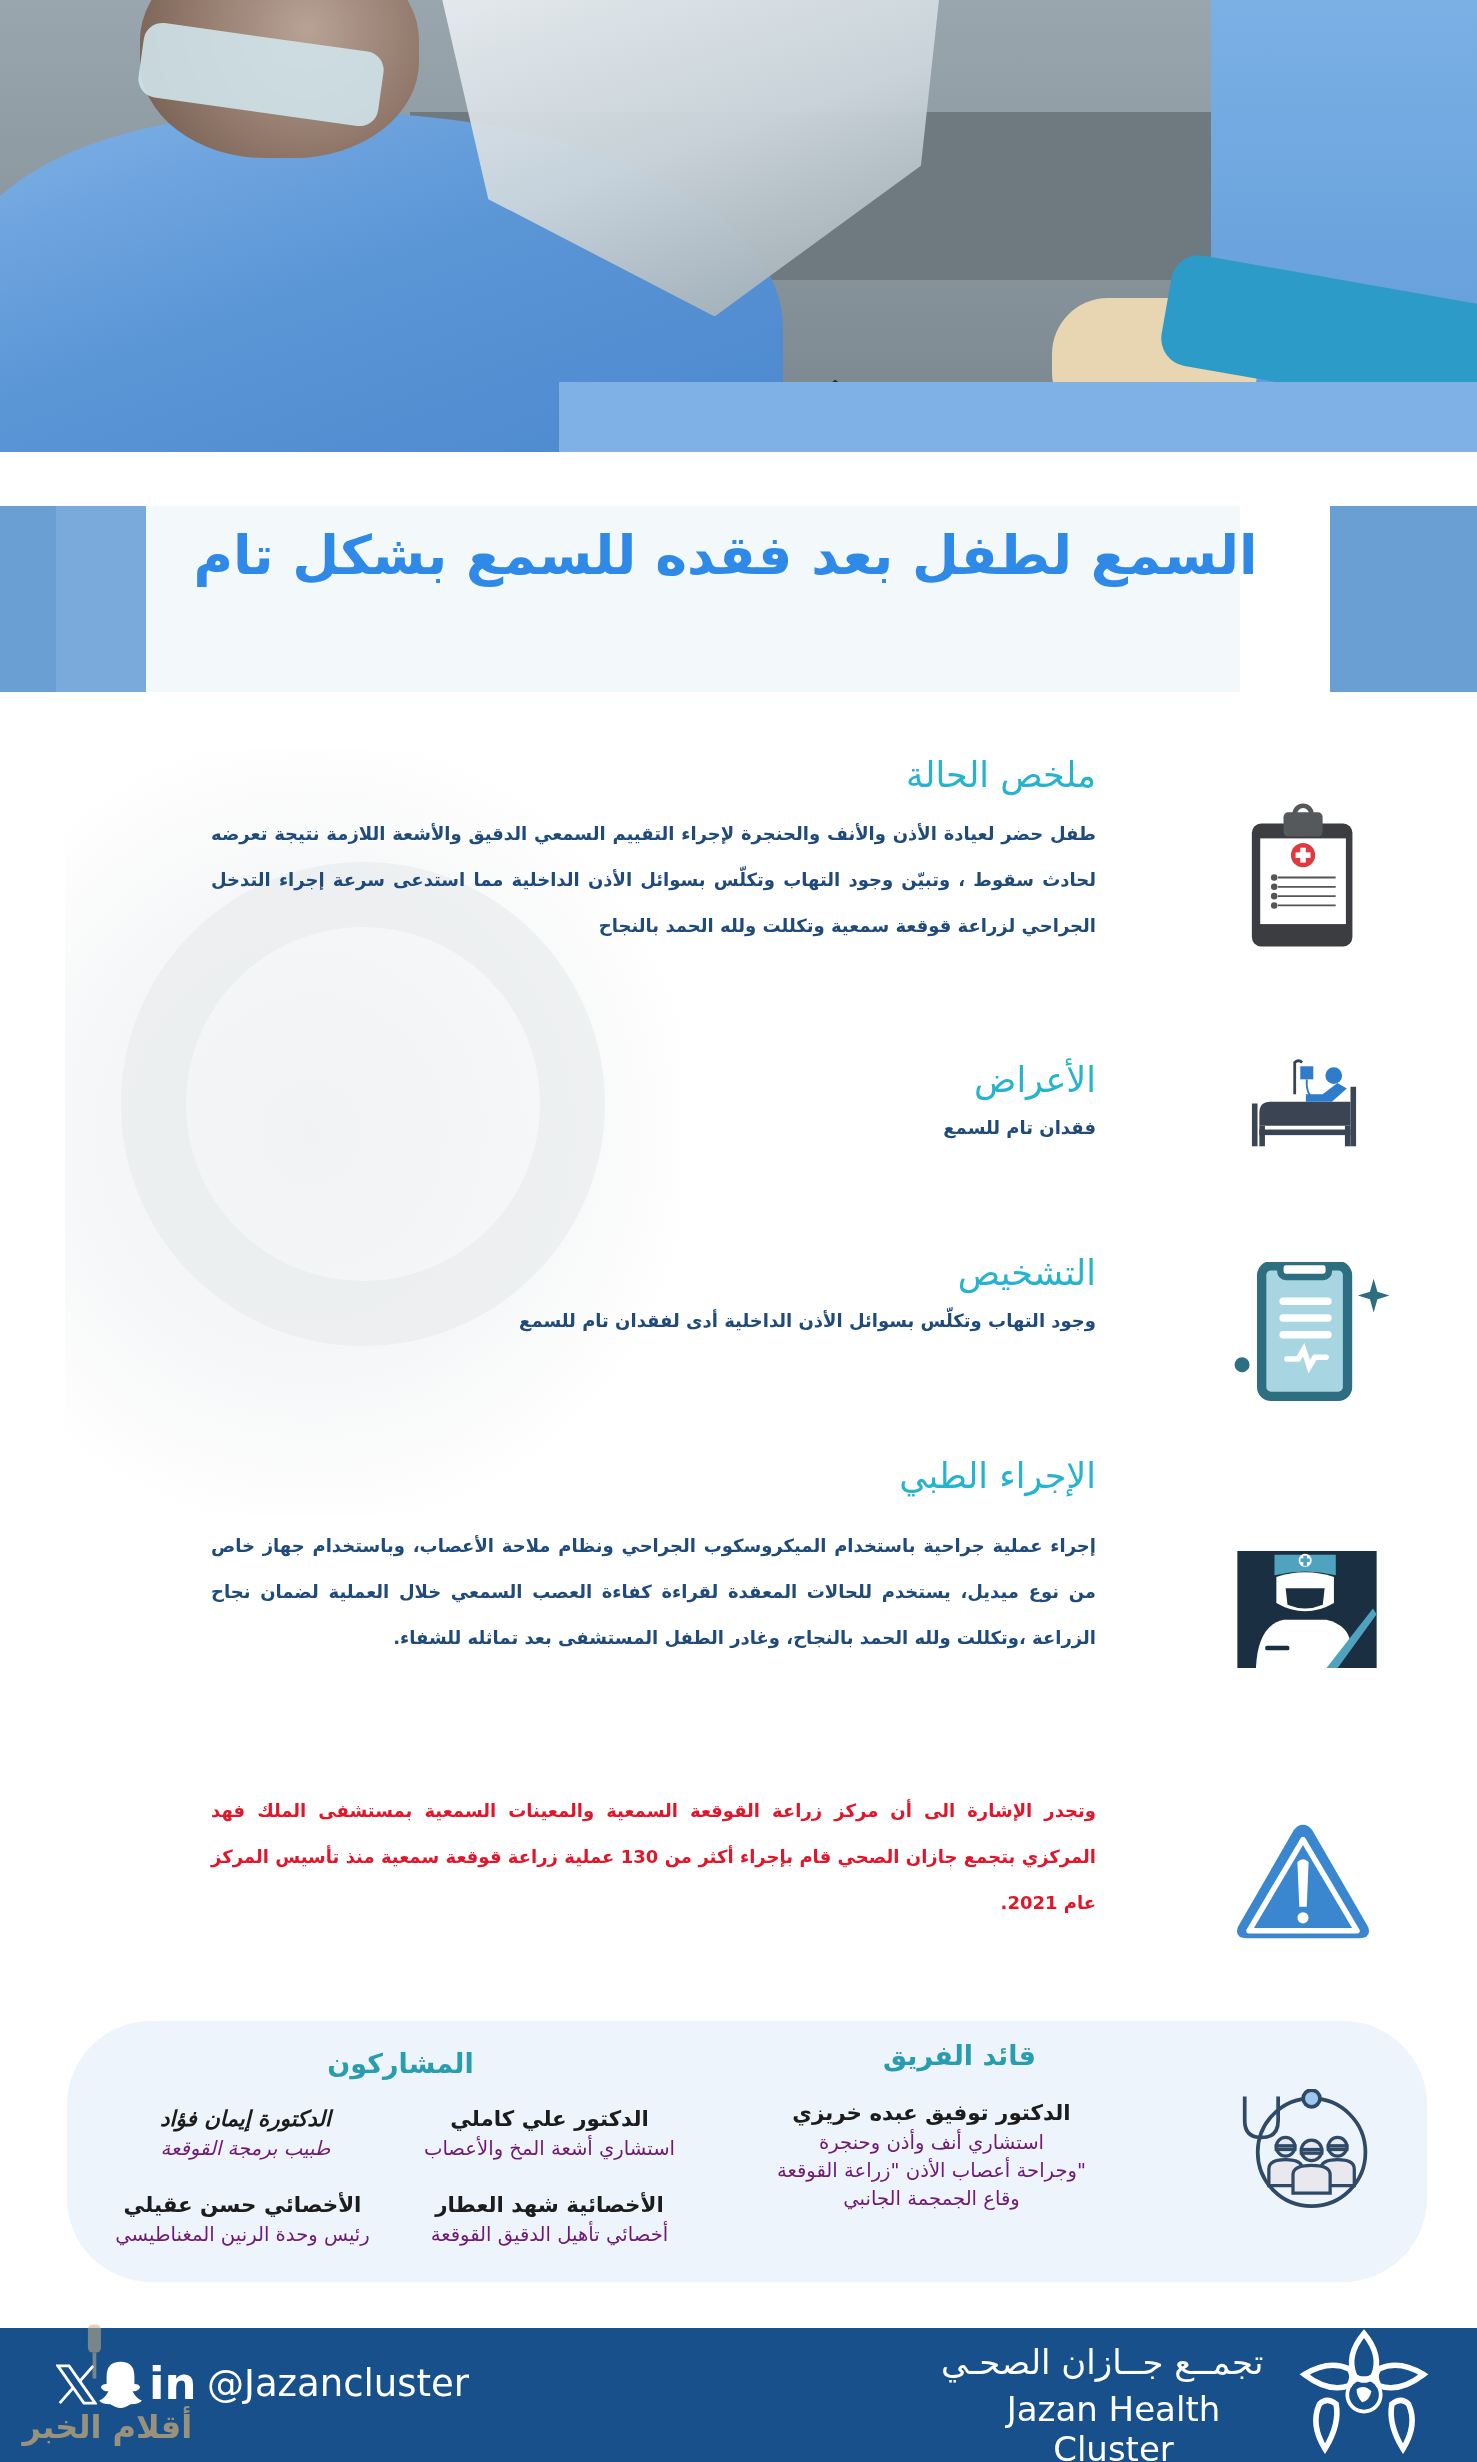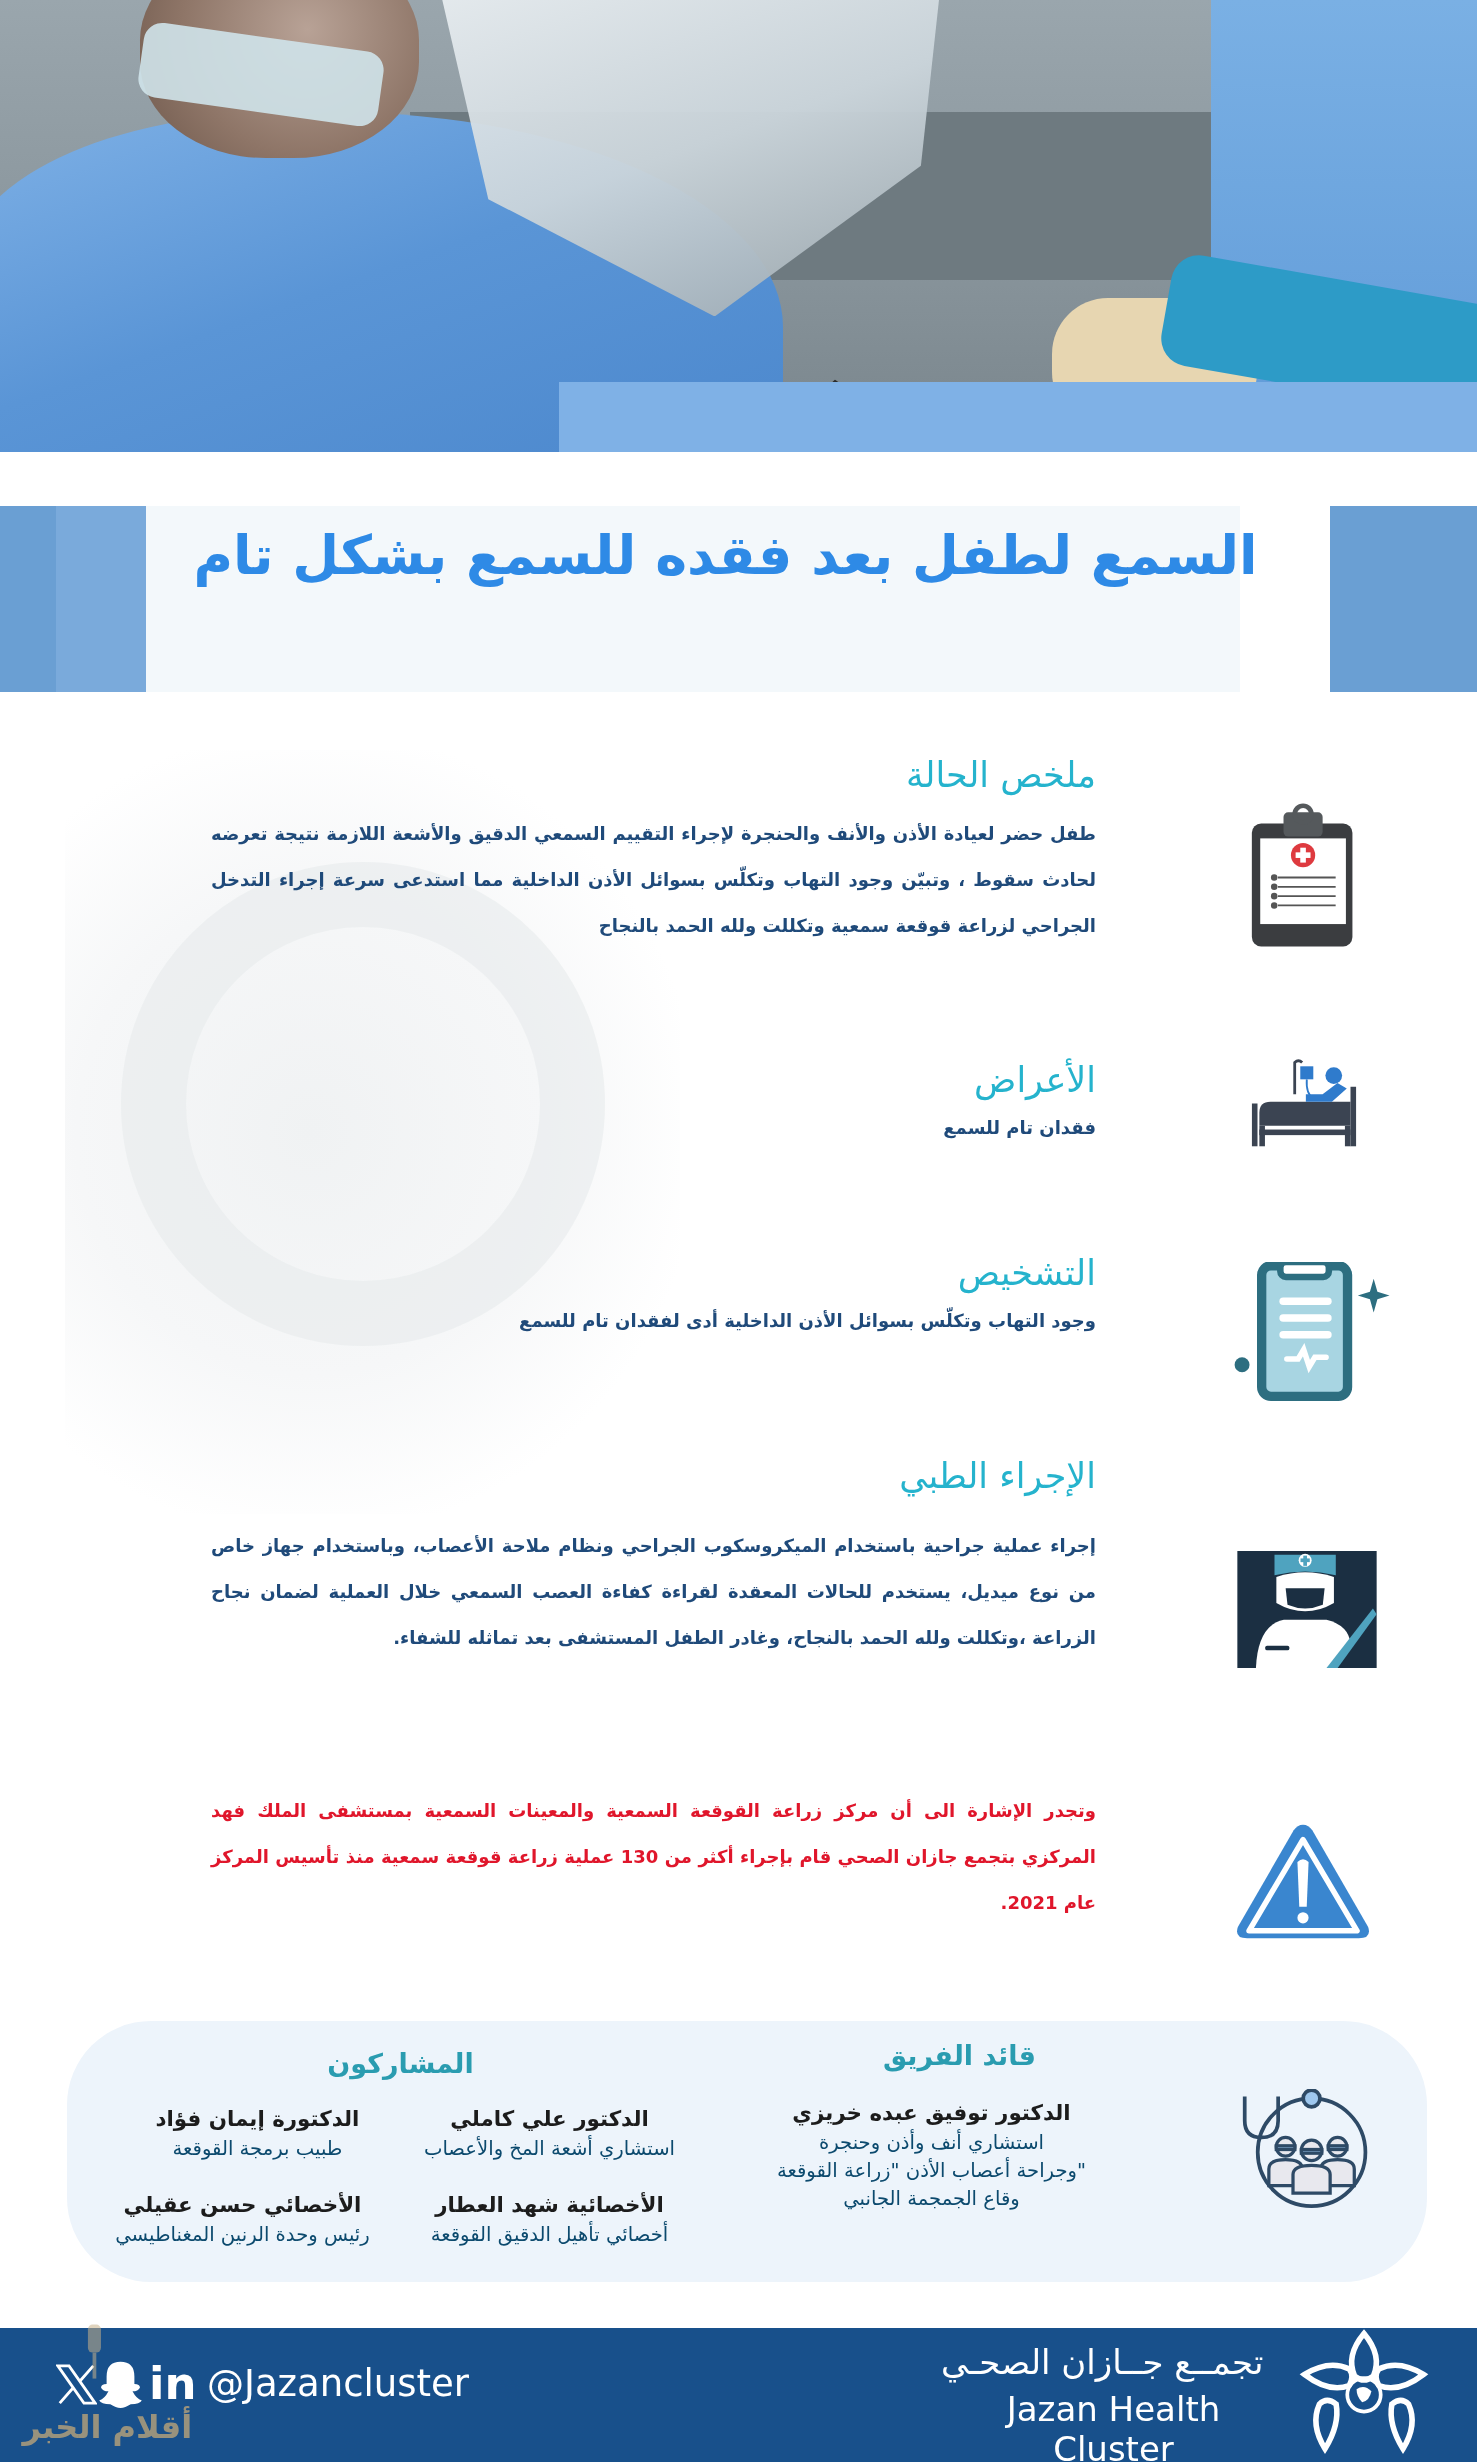--- a/index.html
+++ b/index.html
@@ -47,21 +47,21 @@
   .sec-body { font-weight: bold; font-size: 18px; line-height: 46px; color: #1f4a7a; text-align: justify; }
   .sec-body.red { color: #e0162b; }
 
   .icon { position: absolute; }
 
   
   .team-card { position: absolute; left: 67px; top: 2021px; width: 1360px; height: 261px; border-radius: 84px; background: #edf4fb; }
   .team-title { position: absolute; font-weight: bold; font-size: 27px; color: #2a9cb0; text-align: center; direction: rtl; }
   .member { position: absolute; text-align: center; direction: rtl; }
   .member .name { font-weight: bold; font-size: 21.4px; color: #1c1c1c; line-height: 32px; }
-  .member .role { font-size: 19.6px; color: #0c4a6e; line-height: 28px; }
+  .member .role { font-size: 19.6px; color: #701a75; line-height: 28px; }
 
   
   .footer { position: absolute; left: 0; top: 2328px; width: 1478px; height: 134px; background: #18508b; }
   .handle { position: absolute; left: 207px; top: 2362px; font-family: "DejaVu Sans", sans-serif; font-size: 37px; color: #ffffff; }
   .brand-ar { position: absolute; left: 941px; top: 2342px; font-size: 34px; color: #ffffff; direction: rtl; width: 345px; text-align: left; }
   .brand-en { position: absolute; left: 941px; top: 2389px; font-size: 34px; color: #ffffff; width: 345px; text-align: center; }
 </style>
 </head>
 <body>
 
@@ -196,21 +196,21 @@
   <div class="role">استشاري أنف وأذن وحنجرة</div>
   <div class="role">"وجراحة أعصاب الأذن "زراعة القوقعة</div>
   <div class="role">وقاع الجمجمة الجانبي</div>
 </div>
 
 <div class="team-title" style="left:242px; top:2040px; width:317px;margin-top:8px;">المشاركون</div>
 <div class="member" style="left:391px; top:2103px; width:317px;">
   <div class="name">الدكتور علي كاملي</div>
   <div class="role">استشاري أشعة المخ والأعصاب</div>
 </div>
-<div class="member" style="left:118px; top:2103px; width:279px;">
+<div class="member" style="left:106px; top:2103px; width:279px;font-style:italic;">
   <div class="name">الدكتورة إيمان فؤاد</div>
   <div class="role">طبيب برمجة القوقعة</div>
 </div>
 <div class="member" style="left:391px; top:2189px; width:317px;">
   <div class="name">الأخصائية شهد العطار</div>
   <div class="role">أخصائي تأهيل الدقيق القوقعة</div>
 </div>
 <div class="member" style="left:84px; top:2189px; width:317px;">
   <div class="name">الأخصائي حسن عقيلي</div>
   <div class="role">رئيس وحدة الرنين المغناطيسي</div>

